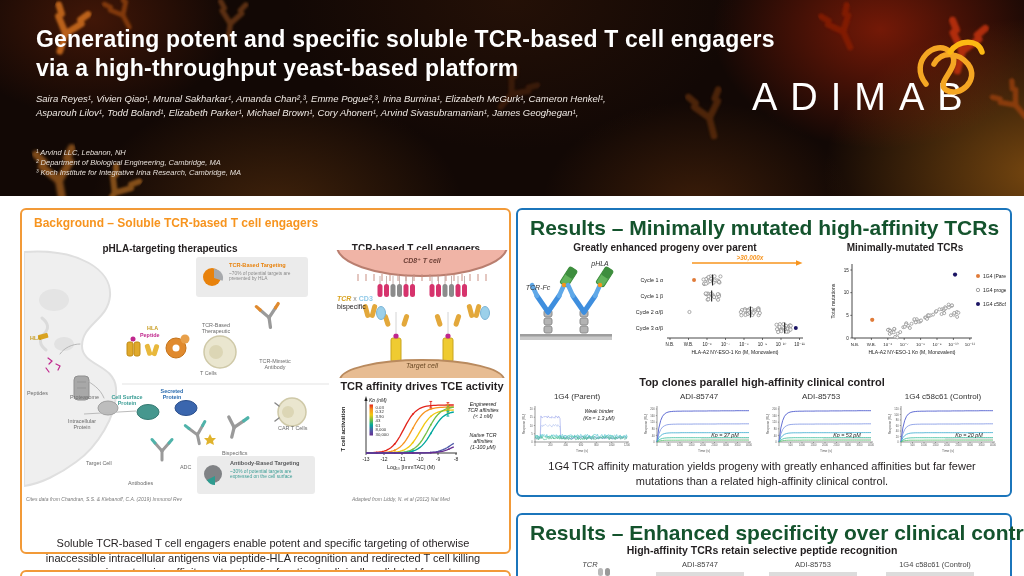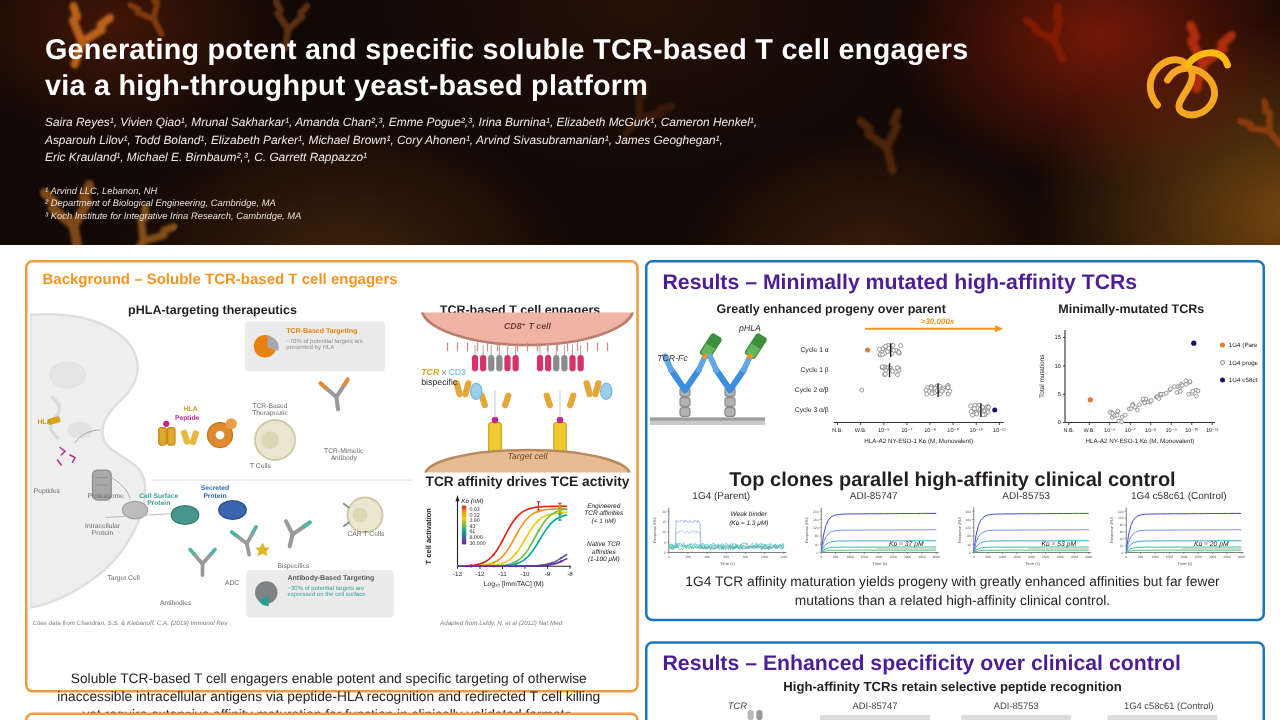--- a/index.html
+++ b/index.html
@@ -17,21 +17,21 @@
         radial-gradient(300px 200px at 50% 0%, rgba(70,32,10,.35), transparent 75%),
         #120805;}
   .hTitle{position:absolute;left:36px;color:#fff;font-size:23px;font-weight:bold;letter-spacing:.2px;white-space:nowrap;}
   .hAuth{position:absolute;left:36px;color:#efe9e4;font-size:9.5px;font-style:italic;white-space:nowrap;}
   .hAff{position:absolute;left:36px;color:#e3dcd6;font-size:7.5px;font-style:italic;white-space:nowrap;}
   #logoTxt{position:absolute;left:752px;top:76px;color:#fff;font-size:38px;font-weight:400;letter-spacing:13px;}
   
   .panelO{position:absolute;border:2px solid #F29A38;border-radius:6px;background:#fff;}
   .panelB{position:absolute;border:2px solid #1B75BB;border-radius:6px;background:#fff;}
   .secTitleO{position:absolute;color:#F7941E;font-size:12px;font-weight:bold;white-space:nowrap;}
-  .secTitleB{position:absolute;color:#4c1d95;font-size:17px;font-weight:bold;white-space:nowrap;}
+  .secTitleB{position:absolute;color:#14532d;font-size:21px;font-weight:bold;white-space:nowrap;}
   .subHead{position:absolute;font-size:10px;font-weight:bold;text-align:center;color:#231F20;}
   .lbl{position:absolute;font-size:5.4px;line-height:1.15;color:#6b6b6b;text-align:center;}
   .lblL{text-align:left;}
   .summary{position:absolute;font-size:11px;line-height:1.32;text-align:center;color:#231F20;}
   .cite{position:absolute;font-size:5px;font-style:italic;color:#7a7a7a;white-space:nowrap;}
   .pieBox{position:absolute;background:#EBEBEB;border-radius:3px;}
   .pieTitle{font-size:5.6px;font-weight:bold;line-height:1.1;}
   .pieText{font-size:4.8px;line-height:1.12;}
   .sgTitle{position:absolute;width:116px;text-align:center;font-size:8px;color:#333;}
   .colLbl{position:absolute;font-size:7.5px;color:#444;text-align:center;}
@@ -67,25 +67,25 @@
       <use href="#ab" transform="translate(1008,96) rotate(-40) scale(0.9)" stroke="#B54A10" stroke-width="6" stroke-linecap="round" fill="none" opacity="0.6" filter="url(#bl)"></use>
       <use href="#ab" transform="translate(56,164) rotate(-10) scale(1.3)" stroke="#9A5A1E" stroke-width="6" stroke-linecap="round" fill="none" opacity="0.8" filter="url(#bl)"></use>
       <use href="#ab" transform="translate(122,182) rotate(34)" stroke="#B06A20" stroke-width="6" stroke-linecap="round" fill="none" opacity="0.7" filter="url(#bl)"></use>
       <use href="#ab" transform="translate(1090,150) rotate(20) scale(1.4)" stroke="#C98A20" stroke-width="6" stroke-linecap="round" fill="none" opacity="0.7" filter="url(#bl)"></use>
     </svg>
 
     <div class="hTitle" style="top:26px">Generating potent and specific soluble TCR-based T cell engagers</div>
     <div class="hTitle" style="top:55px">via a high-throughput yeast-based platform</div>
     <div class="hAuth" style="top:93px">Saira Reyes¹, Vivien Qiao¹, Mrunal Sakharkar¹, Amanda Chan²,³, Emme Pogue²,³, Irina Burnina¹, Elizabeth McGurk¹, Cameron Henkel¹,</div>
     <div class="hAuth" style="top:107px">Asparouh Lilov¹, Todd Boland¹, Elizabeth Parker¹, Michael Brown¹, Cory Ahonen¹, Arvind Sivasubramanian¹, James Geoghegan¹,</div>
-    <div class="hAuth" style="top:121px">Eric Krauland¹, Michael E. Birnbaum²,³, C. Garrett Rappazzo¹</div>
     <div class="hAff" style="top:148px">¹ Arvind LLC, Lebanon, NH</div>
     <div class="hAff" style="top:158px">² Department of Biological Engineering, Cambridge, MA</div>
     <div class="hAff" style="top:168px">³ Koch Institute for Integrative Irina Research, Cambridge, MA</div>
 
+    <div id="logoTxt">ADIMAB</div>
     <svg class="abs" style="left:912px;top:30px" width="86" height="66" viewBox="0 0 86 66">
       <path d="M14,54 C-4,32 24,8 38,22 C52,36 22,52 34,60 C48,68 68,50 56,34 C47,23 30,20 22,34" fill="none" stroke="#F5A623" stroke-width="5.5" stroke-linecap="round"></path>
       <path d="M38,22 C46,10 66,8 70,22" fill="none" stroke="#FDB913" stroke-width="5.5" stroke-linecap="round"></path>
     </svg>
   </div>
 
   <div class="panelO" style="left:20px;top:208px;width:487px;height:342px"></div>
   <div class="secTitleO" style="left:34px;top:216px">Background – Soluble TCR-based T cell engagers</div>
   <div class="subHead" style="left:40px;top:243px;width:260px">pHLA-targeting therapeutics</div>
   <div class="subHead" style="left:330px;top:243px;width:172px">TCR-based T cell engagers</div>
@@ -624,21 +624,21 @@
       <circle cx="50.22" cy="69.86666666666667" r="2.1" fill="#E07B39"></circle>
       <circle cx="133.04" cy="24.53333333333333" r="2.1" fill="#1B1464"></circle>
       <circle cx="156" cy="26" r="2" fill="#E07B39"></circle>
       <text x="161" y="27.8" font-size="5" fill="#222" text-anchor="start" font-family="Liberation Sans, DejaVu Sans, sans-serif">1G4 (Parent)</text>
       <circle cx="156" cy="40" r="1.7" fill="#fff" stroke="#8a8a8a" stroke-width="0.8"></circle>
       <text x="161" y="41.8" font-size="5" fill="#222" text-anchor="start" font-family="Liberation Sans, DejaVu Sans, sans-serif">1G4 progeny</text>
       <circle cx="156" cy="54" r="2" fill="#1B1464"></circle>
       <text x="161" y="55.8" font-size="5" fill="#222" text-anchor="start" font-family="Liberation Sans, DejaVu Sans, sans-serif">1G4 c58c61</text>
     </svg>
 
-  <div class="chTitle" style="left:560px;top:376px;width:404px;font-size:16px">Top clones parallel high-affinity clinical control</div>
+  <div class="chTitle" style="left:560px;top:376px;width:404px;font-size:11px">Top clones parallel high-affinity clinical control</div>
   <div class="sgTitle" style="left:519px;top:392px">1G4 (Parent)</div>
   <div class="sgTitle" style="left:641px;top:392px">ADI-85747</div>
   <div class="sgTitle" style="left:763px;top:392px">ADI-85753</div>
   <div class="sgTitle" style="left:885px;top:392px">1G4 c58c61 (Control)</div>
   <svg id="sg0" class="abs" style="left:519px;top:402px" width="116" height="54" viewBox="0 0 116 54">
       <line x1="16" y1="40" x2="110" y2="40" stroke="#555" stroke-width="0.6"></line>
       <line x1="16" y1="40" x2="16" y2="4" stroke="#555" stroke-width="0.6"></line>
       <line x1="14.8" y1="40" x2="16" y2="40" stroke="#555" stroke-width="0.5"></line>
       <text x="13.8" y="41.1" font-size="2.7" fill="#555" text-anchor="end" font-family="Liberation Sans, DejaVu Sans, sans-serif">0</text>
       <line x1="14.8" y1="31.75" x2="16" y2="31.75" stroke="#555" stroke-width="0.5"></line>

